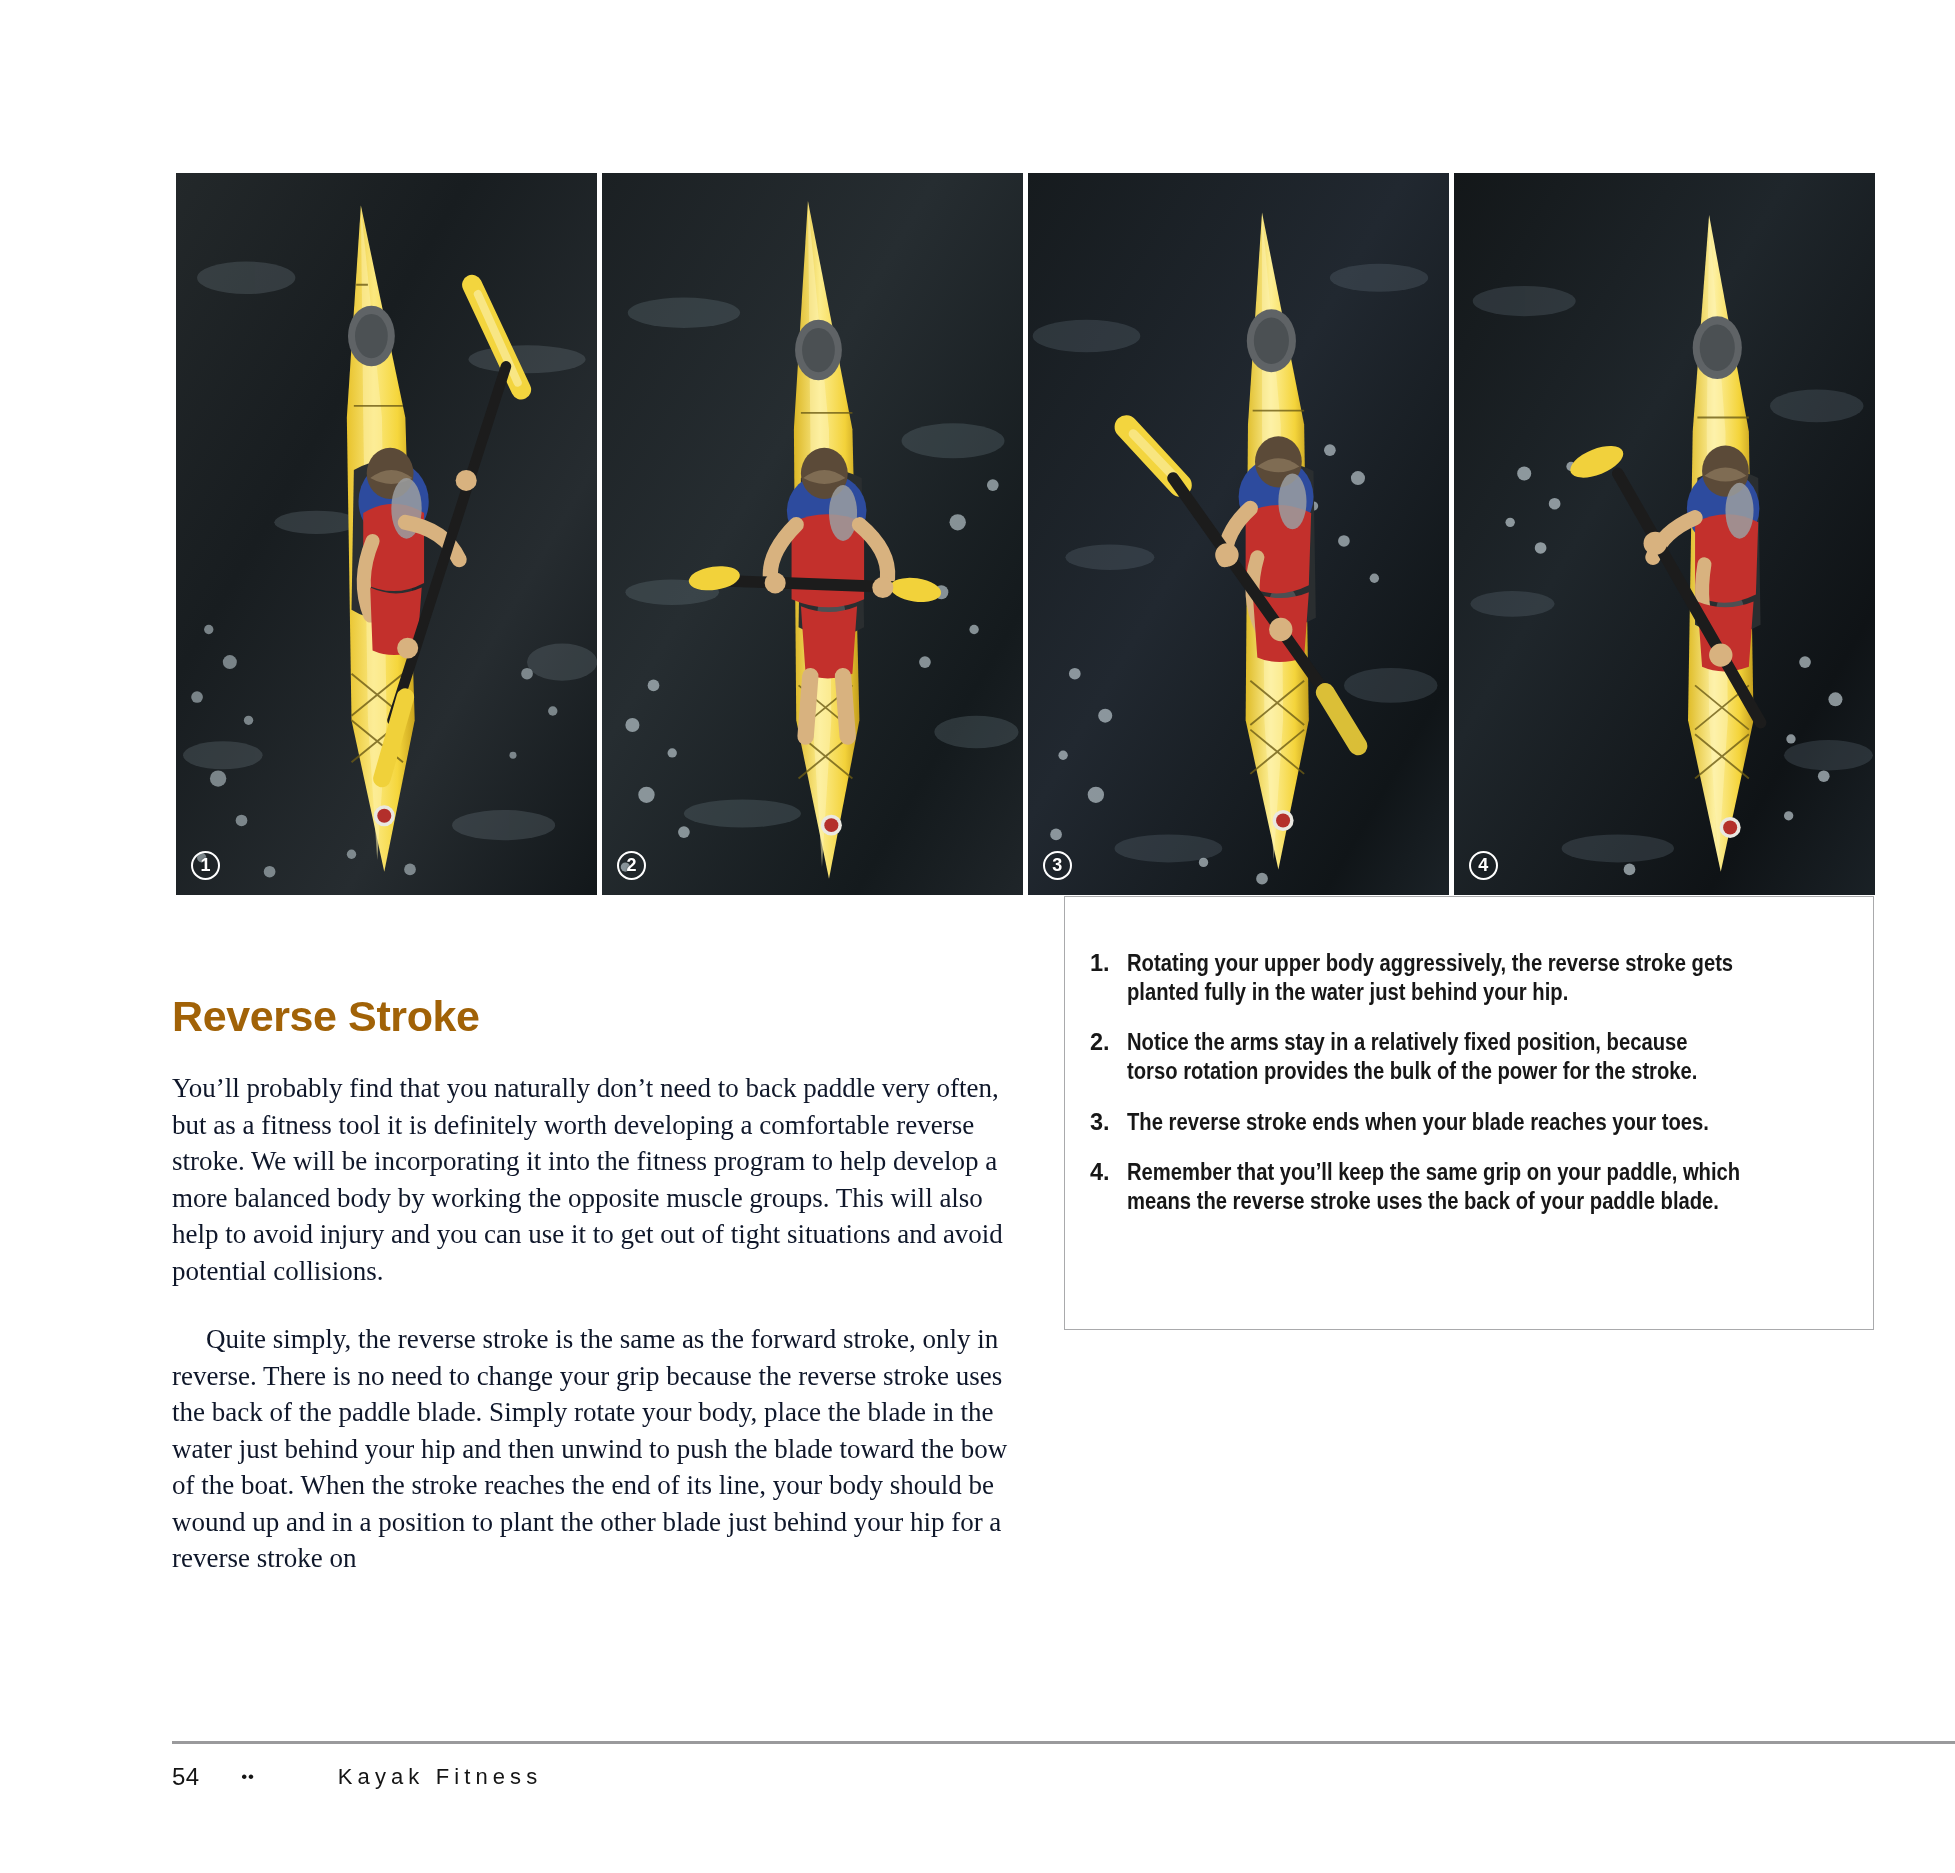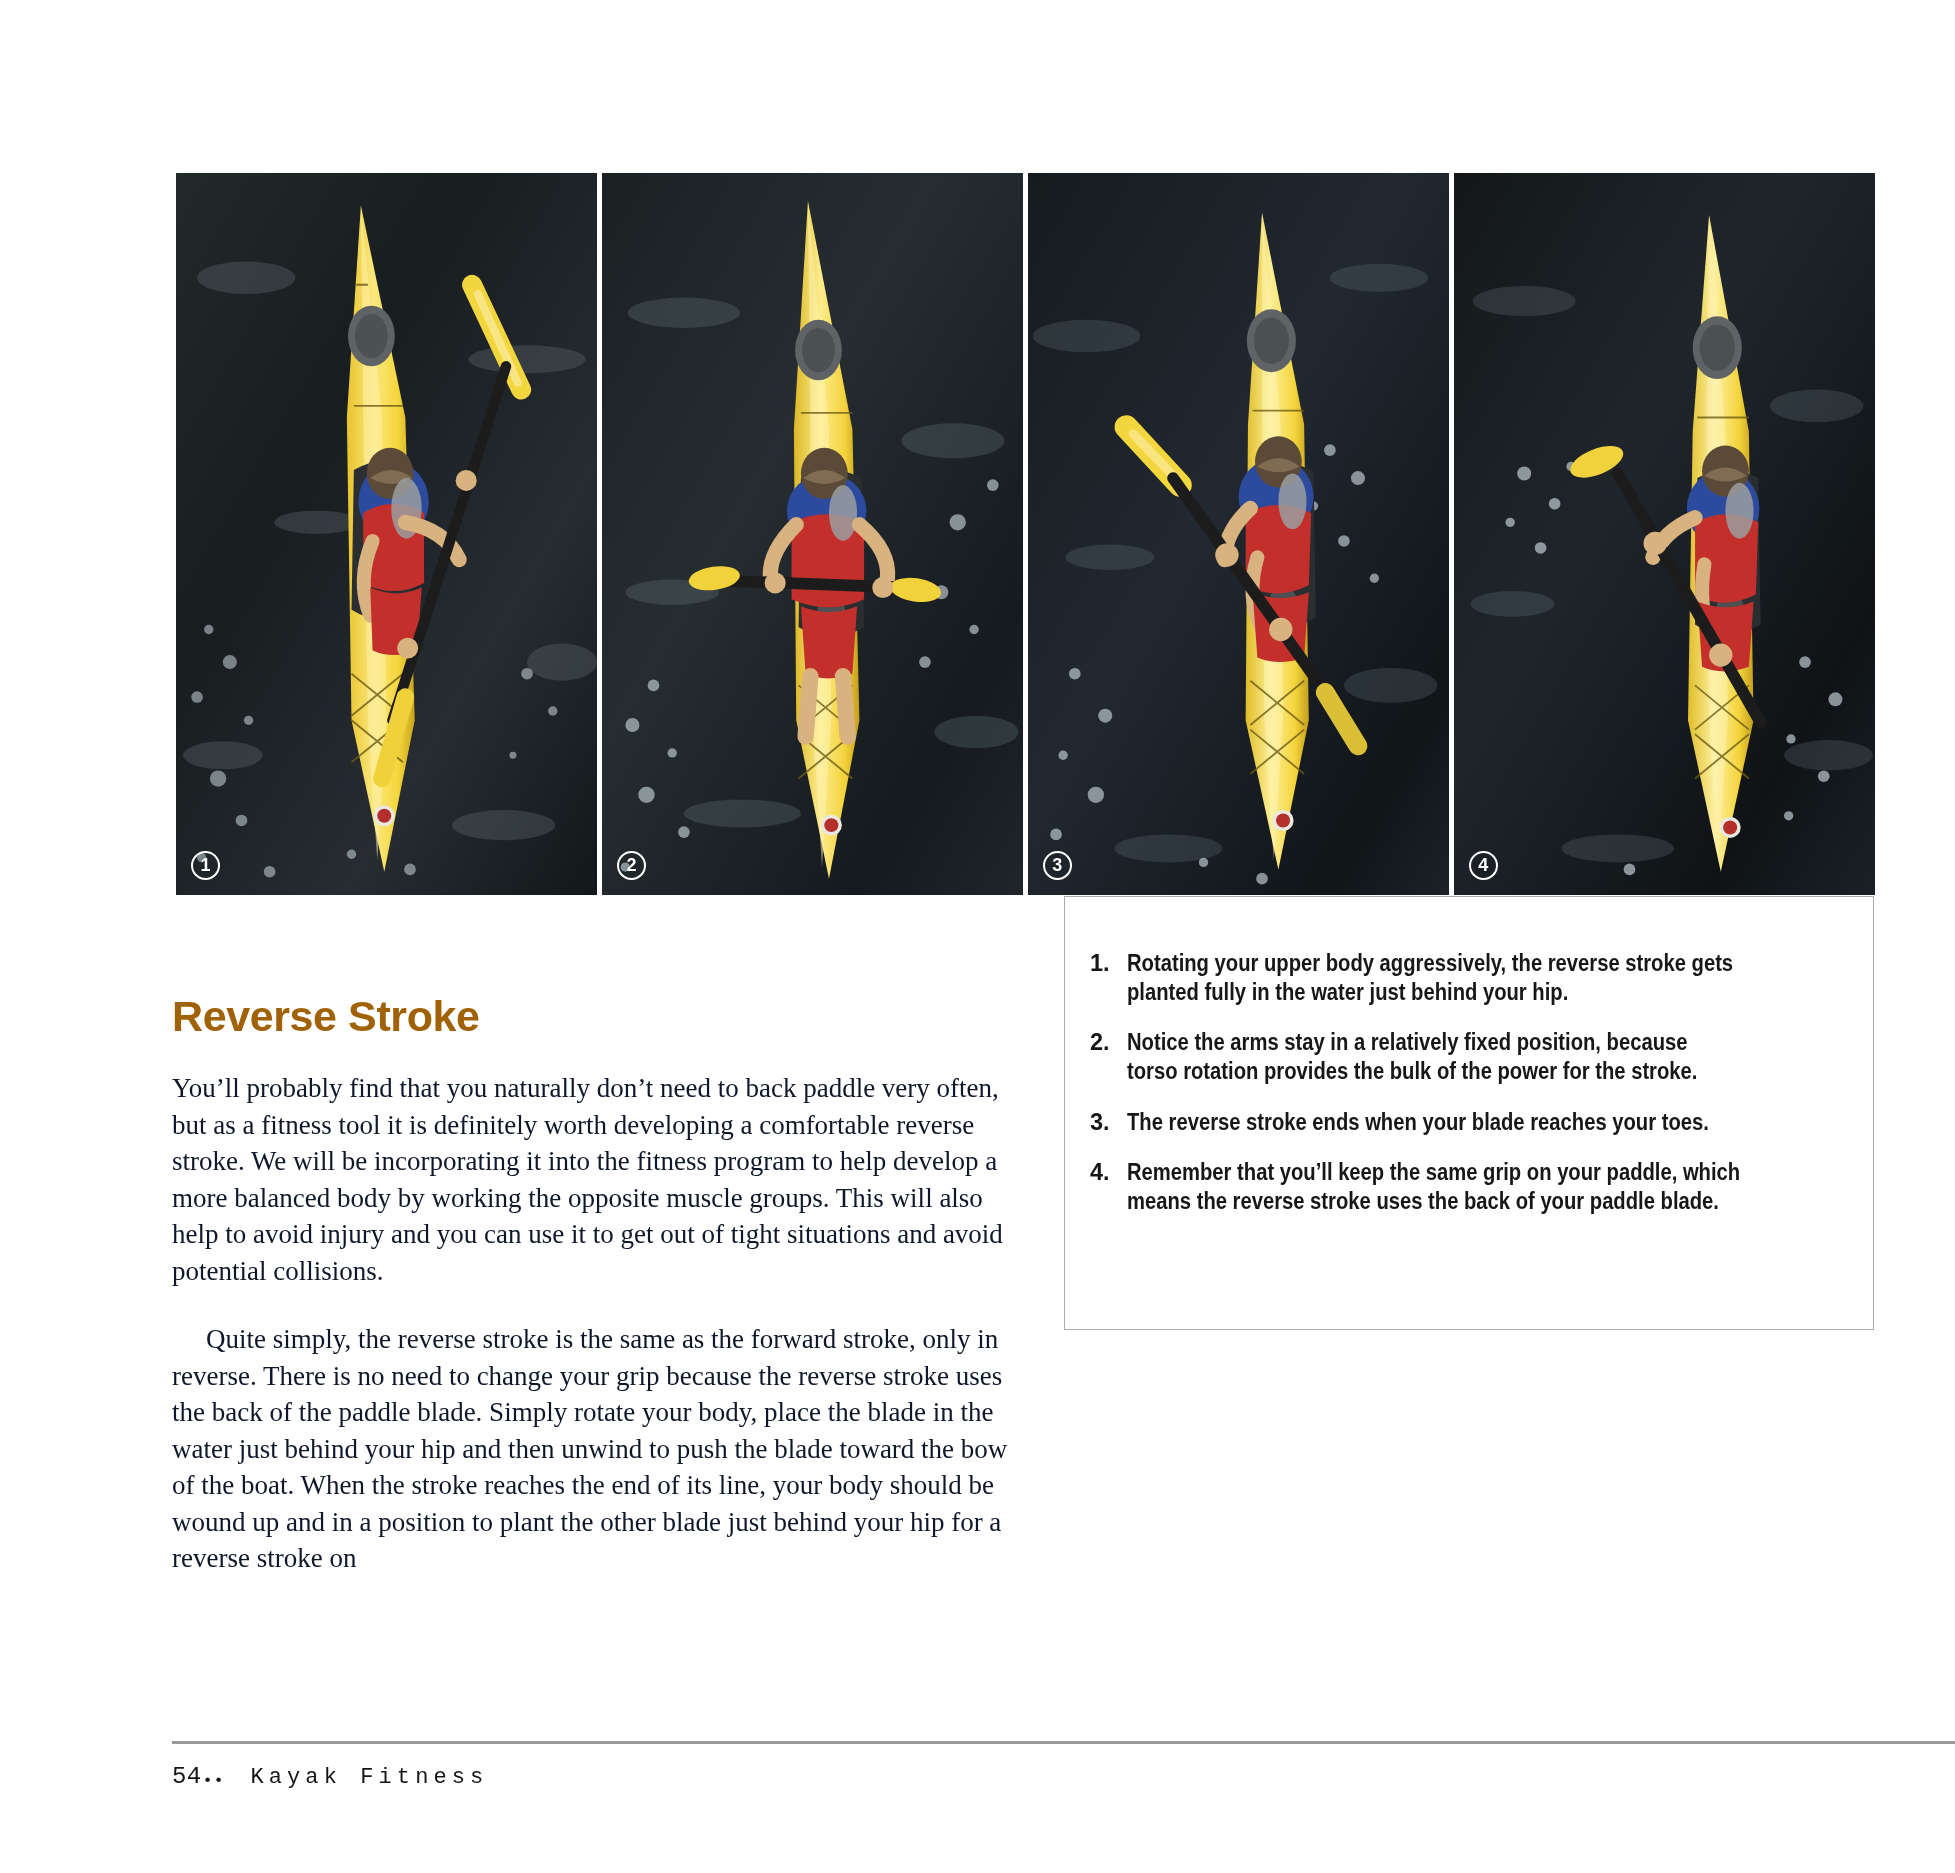--- a/index.html
+++ b/index.html
@@ -143,38 +143,39 @@
     top: 1741px;
     width: 1940px;
     height: 2.7px;
     background: #9a9a9c;
   }
   .footer {
     position: absolute;
     left: 172px;
     top: 1763px;
     display: flex;
-    align-items: flex-end;
-    font-family: Liberation Mono, monospace;
+    align-items: center;
+    font-family: Liberation Sans, sans-serif;
     color: #151515;
+    gap: 41px;
   }
   .footer-page {
     font-size: 24px;
     font-weight: 400;
     letter-spacing: 0.4px;
   }
   .footer-dots {
     font-size: 17px;
     letter-spacing: 0.8px;
     margin-left: 0.8px;
   }
   .footer-title {
     font-size: 22px;
     letter-spacing: 5.1px;
-    margin-left: 26px;
+    margin-left: 42px;
   }
 </style>
 </head>
 <body>
 
 <div class="photo-strip">
 
   <div class="photo-panel">
     <svg viewBox="0 0 360 620" preserveAspectRatio="none">
       <defs>

